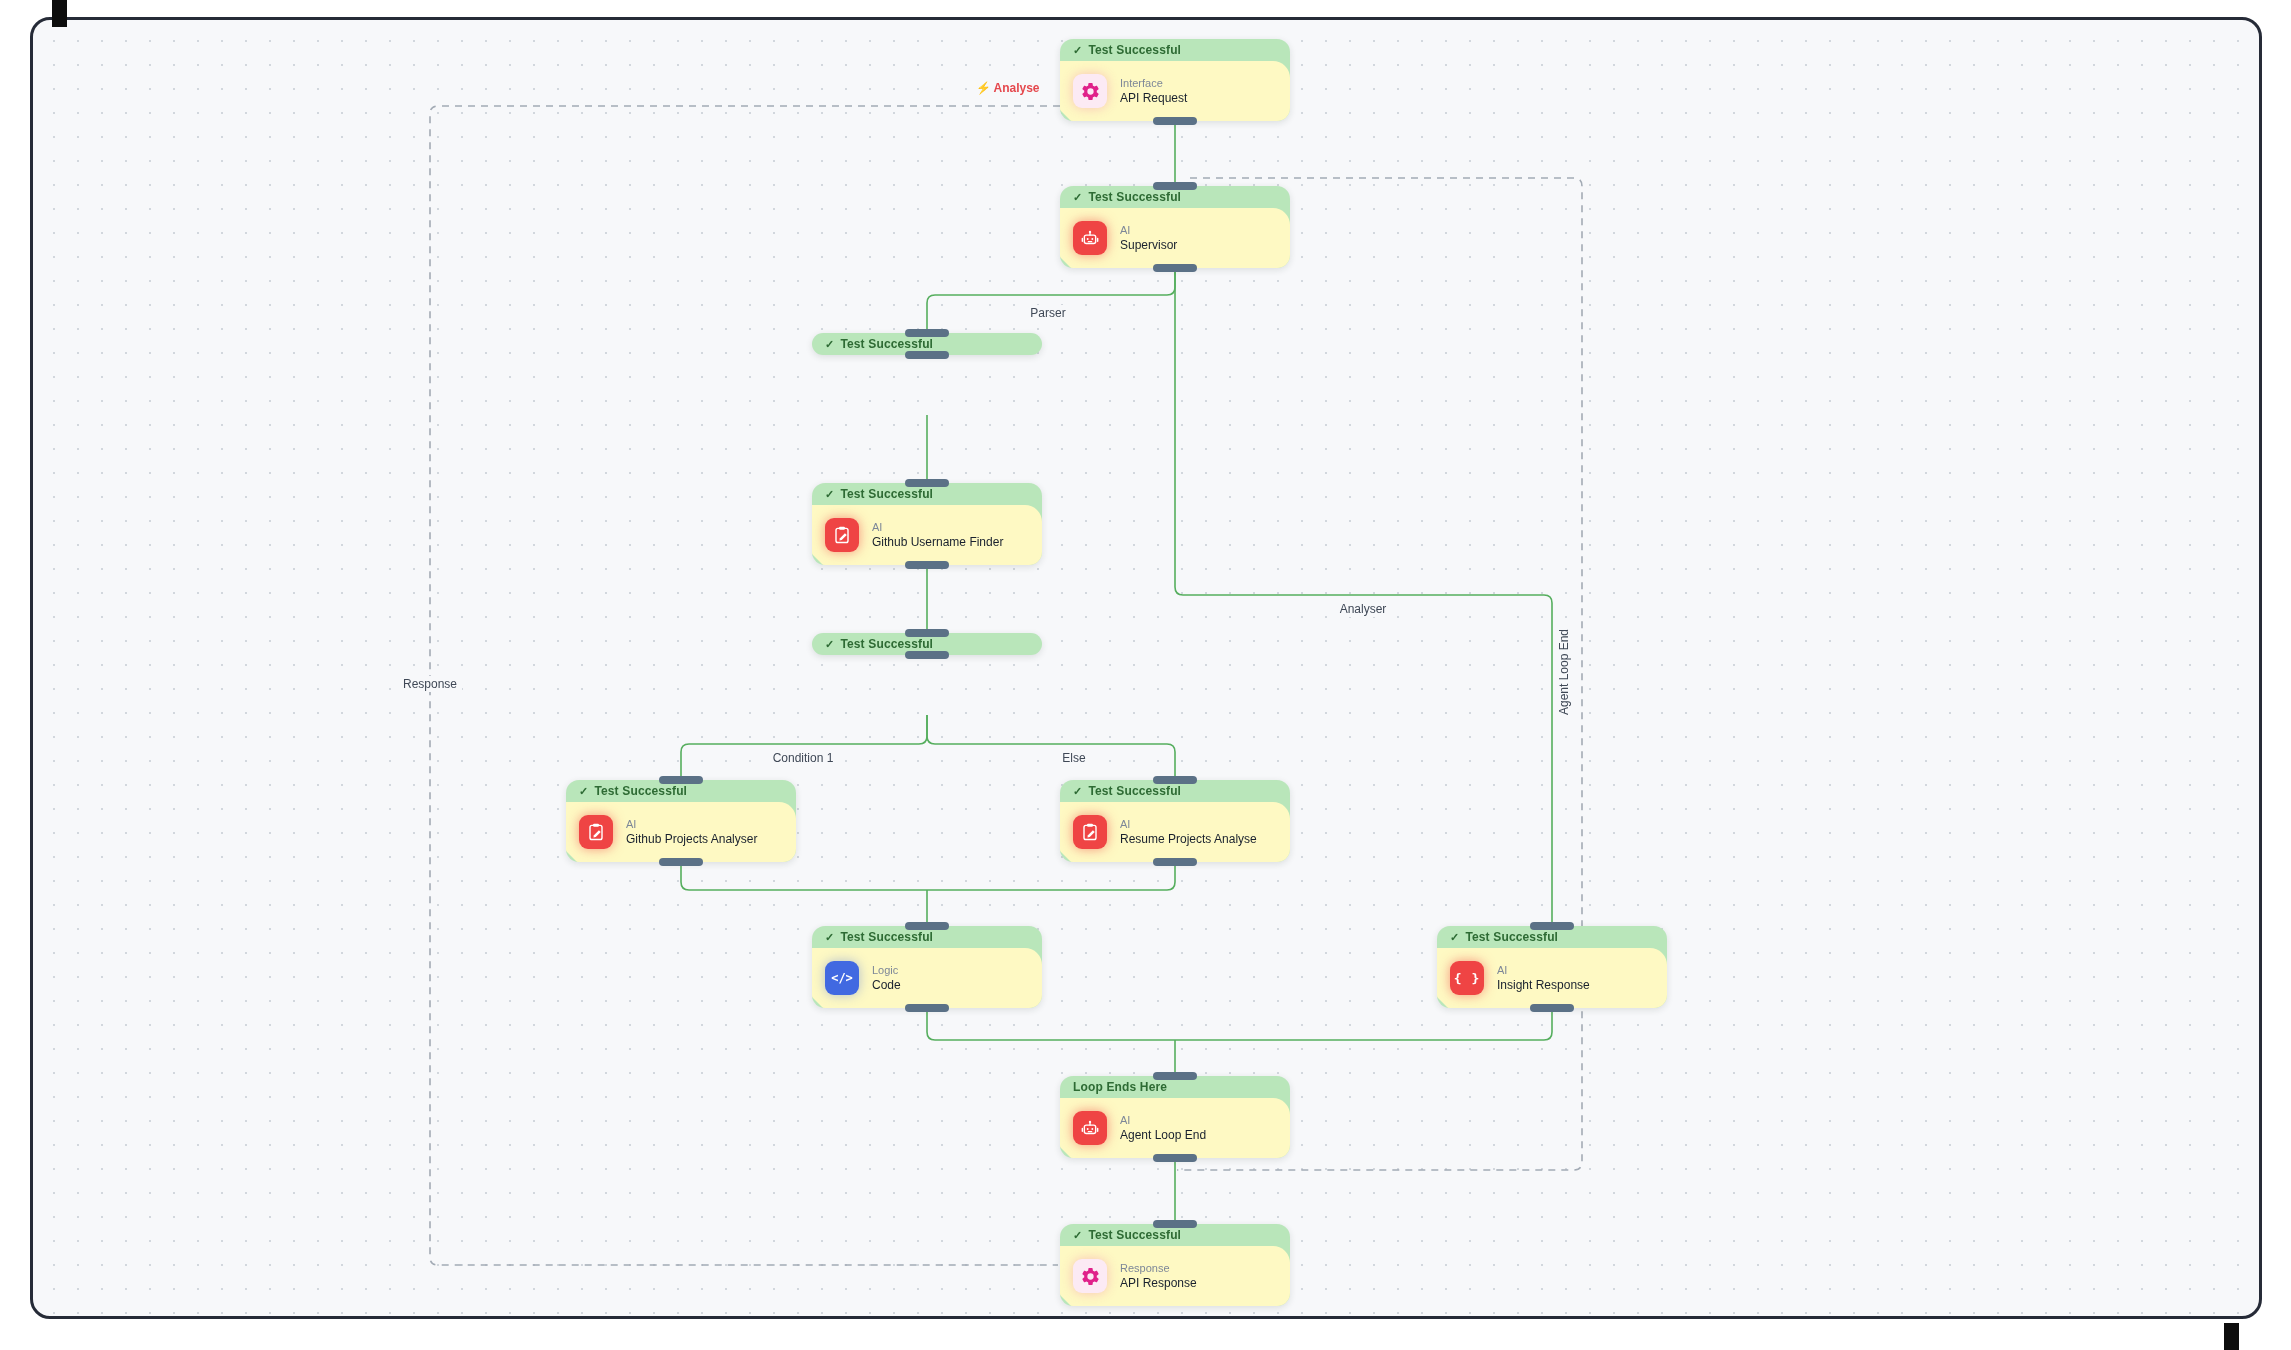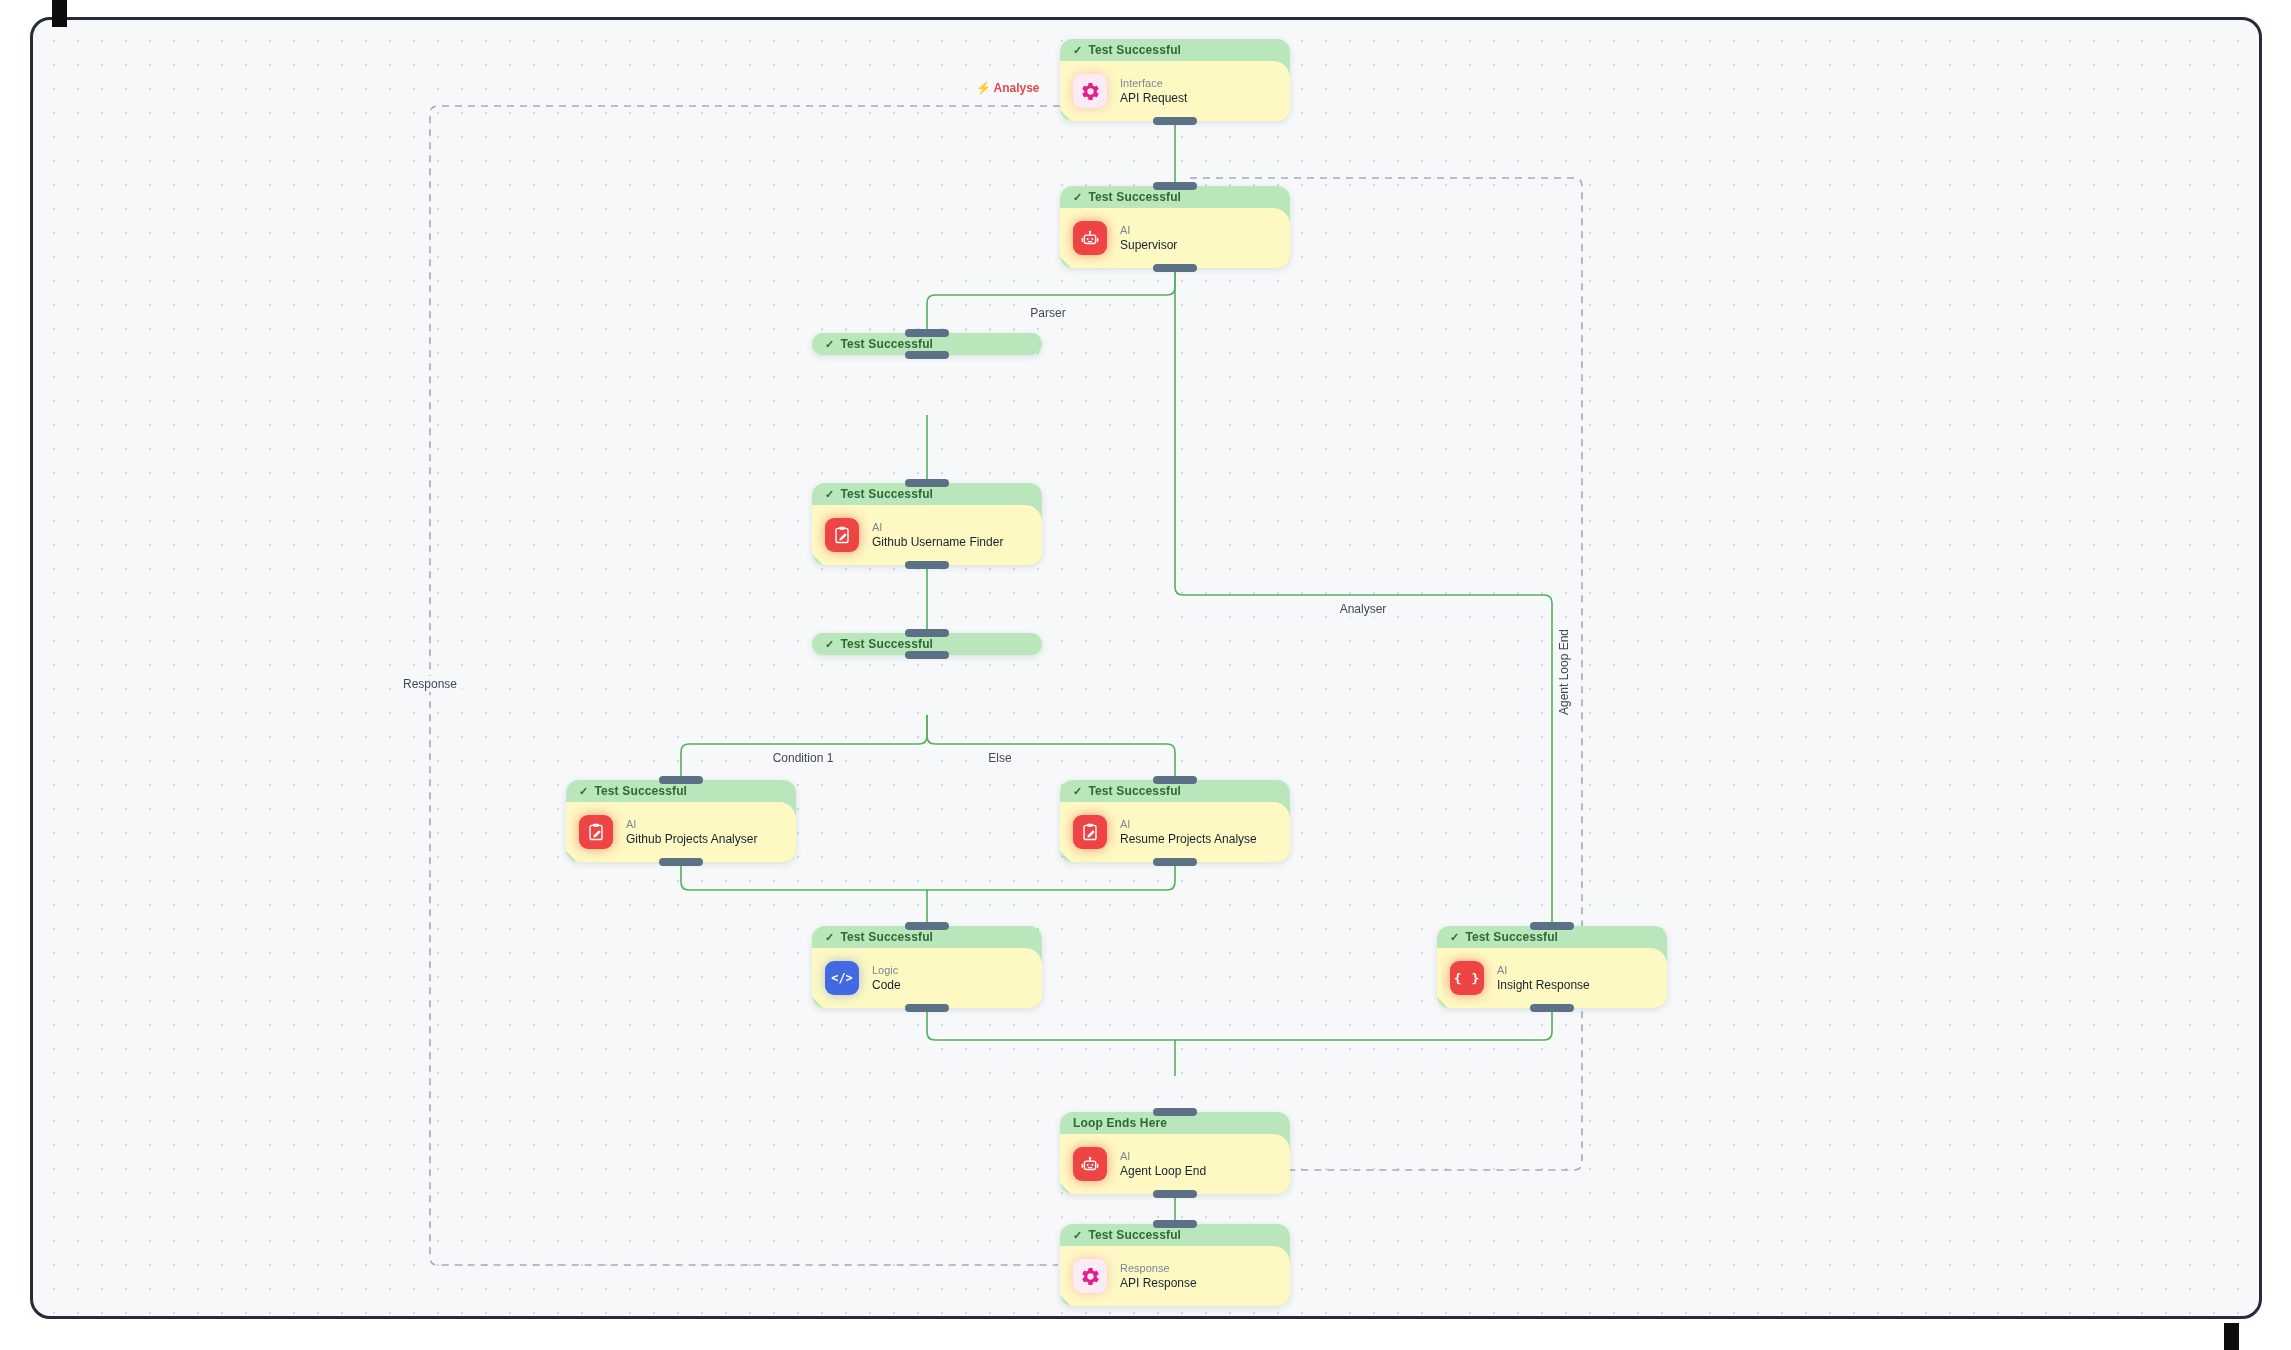--- a/index.html
+++ b/index.html
@@ -60,21 +60,21 @@
       <path d="M1190 178 H1574 Q1582 178 1582 186 V1162 Q1582 1170 1574 1170 H1177" fill="none" stroke="#a3abb5" stroke-width="1.6" stroke-dasharray="7 6"></path>
     </svg>
   <div id="labels-layer">
       <div class="edge-label accent" style="left: 1008px; top: 88px;">
         <span>⚡</span>
         <span>Analyse</span>
       </div>
       <div class="edge-label" style="left: 1048px; top: 313px;"><span>Parser</span></div>
       <div class="edge-label" style="left: 1363px; top: 609px;"><span>Analyser</span></div>
       <div class="edge-label" style="left: 803px; top: 758px;"><span>Condition 1</span></div>
-      <div class="edge-label" style="left: 1000px; top: 758px;"><span>Else</span></div>
+      <div class="edge-label" style="left: 1074px; top: 758px;"><span>Else</span></div>
       <div class="edge-label" style="left: 430px; top: 684px;"><span>Response</span></div>
       <div class="edge-label vertical" style="left: 1564px; top: 672px;"><span>Agent Loop End</span></div>
     </div>
   <div id="nodes-layer">
       <div class="node" style="left: 1060px; top: 39px;">
         <div class="node-badge">
           <span class="check">✓</span>
           <span>Test Successful</span>
         </div>
         <div class="node-body">
@@ -223,21 +223,21 @@
             <span style="color:#ffffff;font-weight:700;font-size:13px;letter-spacing:1px;font-family:'DejaVu Sans Mono',monospace">{ }</span>
           </div>
           <div>
             <div class="node-category">AI</div>
             <div class="node-title">Insight Response</div>
           </div>
         </div>
         <div class="handle top"></div>
         <div class="handle bottom"></div>
       </div>
-      <div class="node" style="left: 1060px; top: 1076px; margin-top: 36px;">
+      <div class="node" style="left: 1060px; top: 1076px;">
         <div class="node-badge">
           <span>Loop Ends Here</span>
         </div>
         <div class="node-body">
           <div class="icon-box" style="background: rgb(239, 68, 68); box-shadow: rgba(239, 68, 68, 0.55) 0px 0px 12px;">
             <svg width="20" height="20" viewBox="0 0 24 24">
               <g fill="none" stroke="#ffffff" stroke-width="1.7" stroke-linecap="round">
                 <rect x="5.2" y="8.5" width="13.6" height="10" rx="2.4"></rect>
                 <path d="M12 8.5V6"></path>
                 <path d="M2.8 12.5v3.4M21.2 12.5v3.4"></path>

